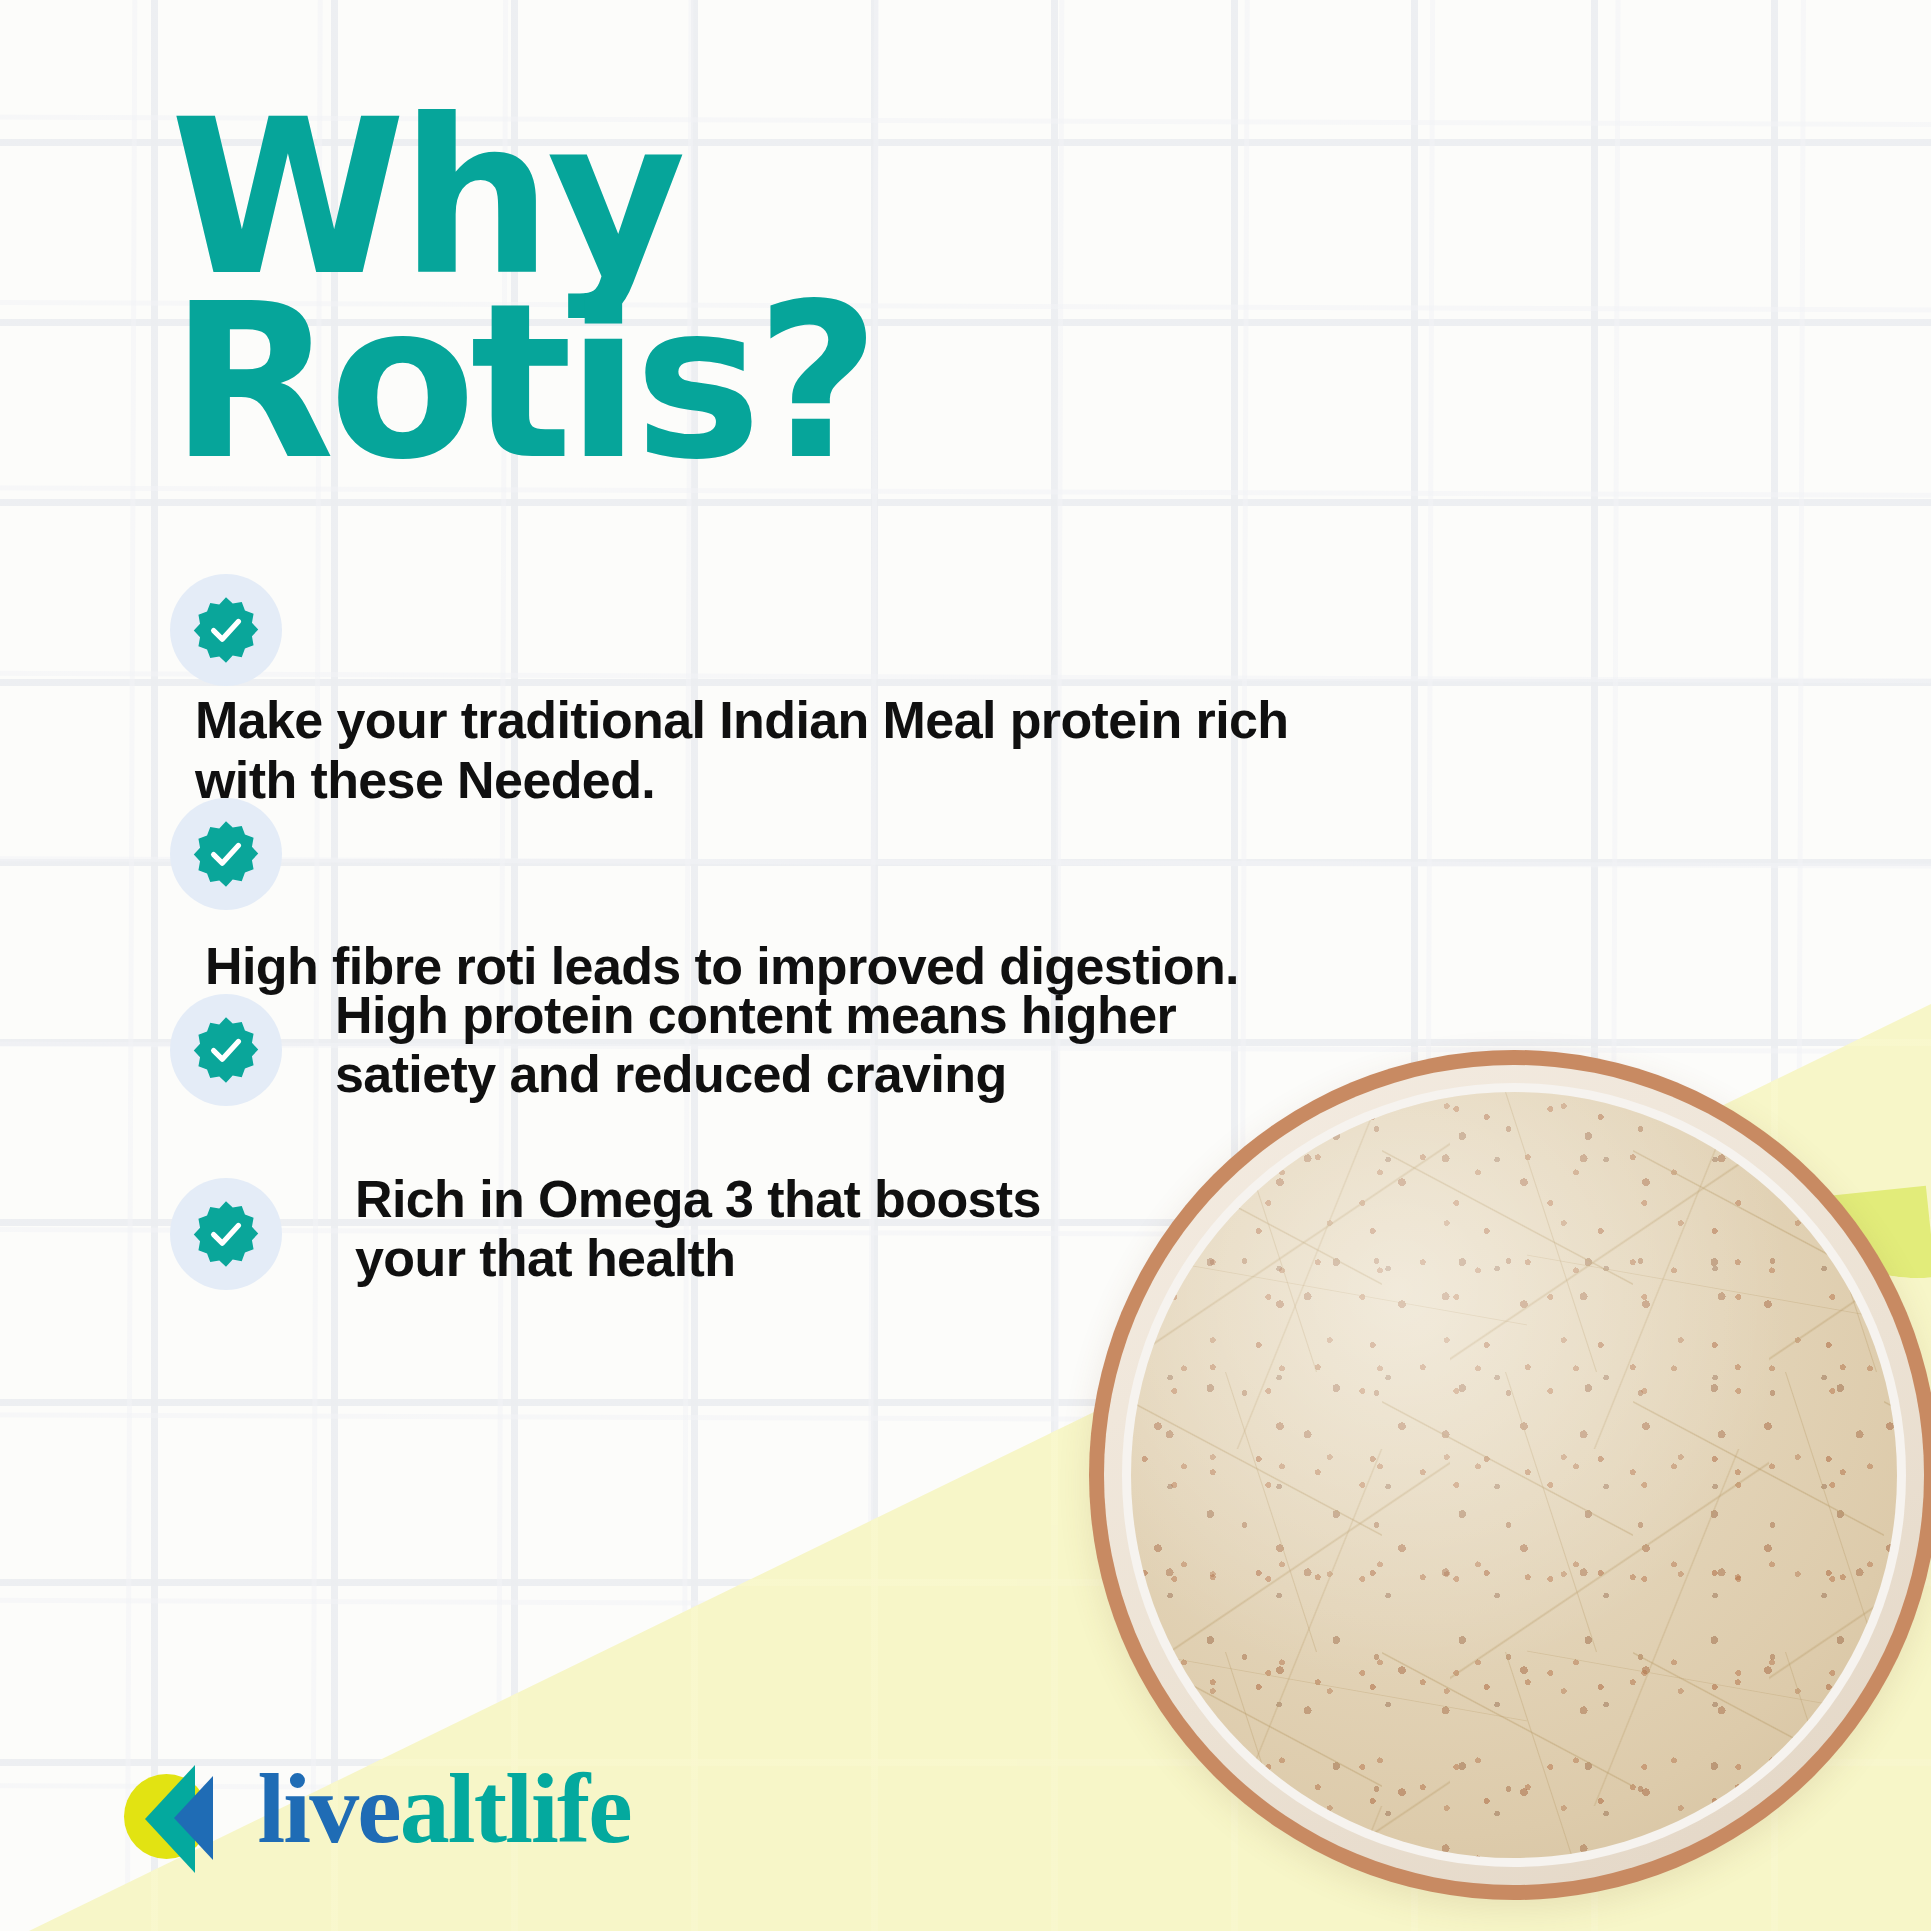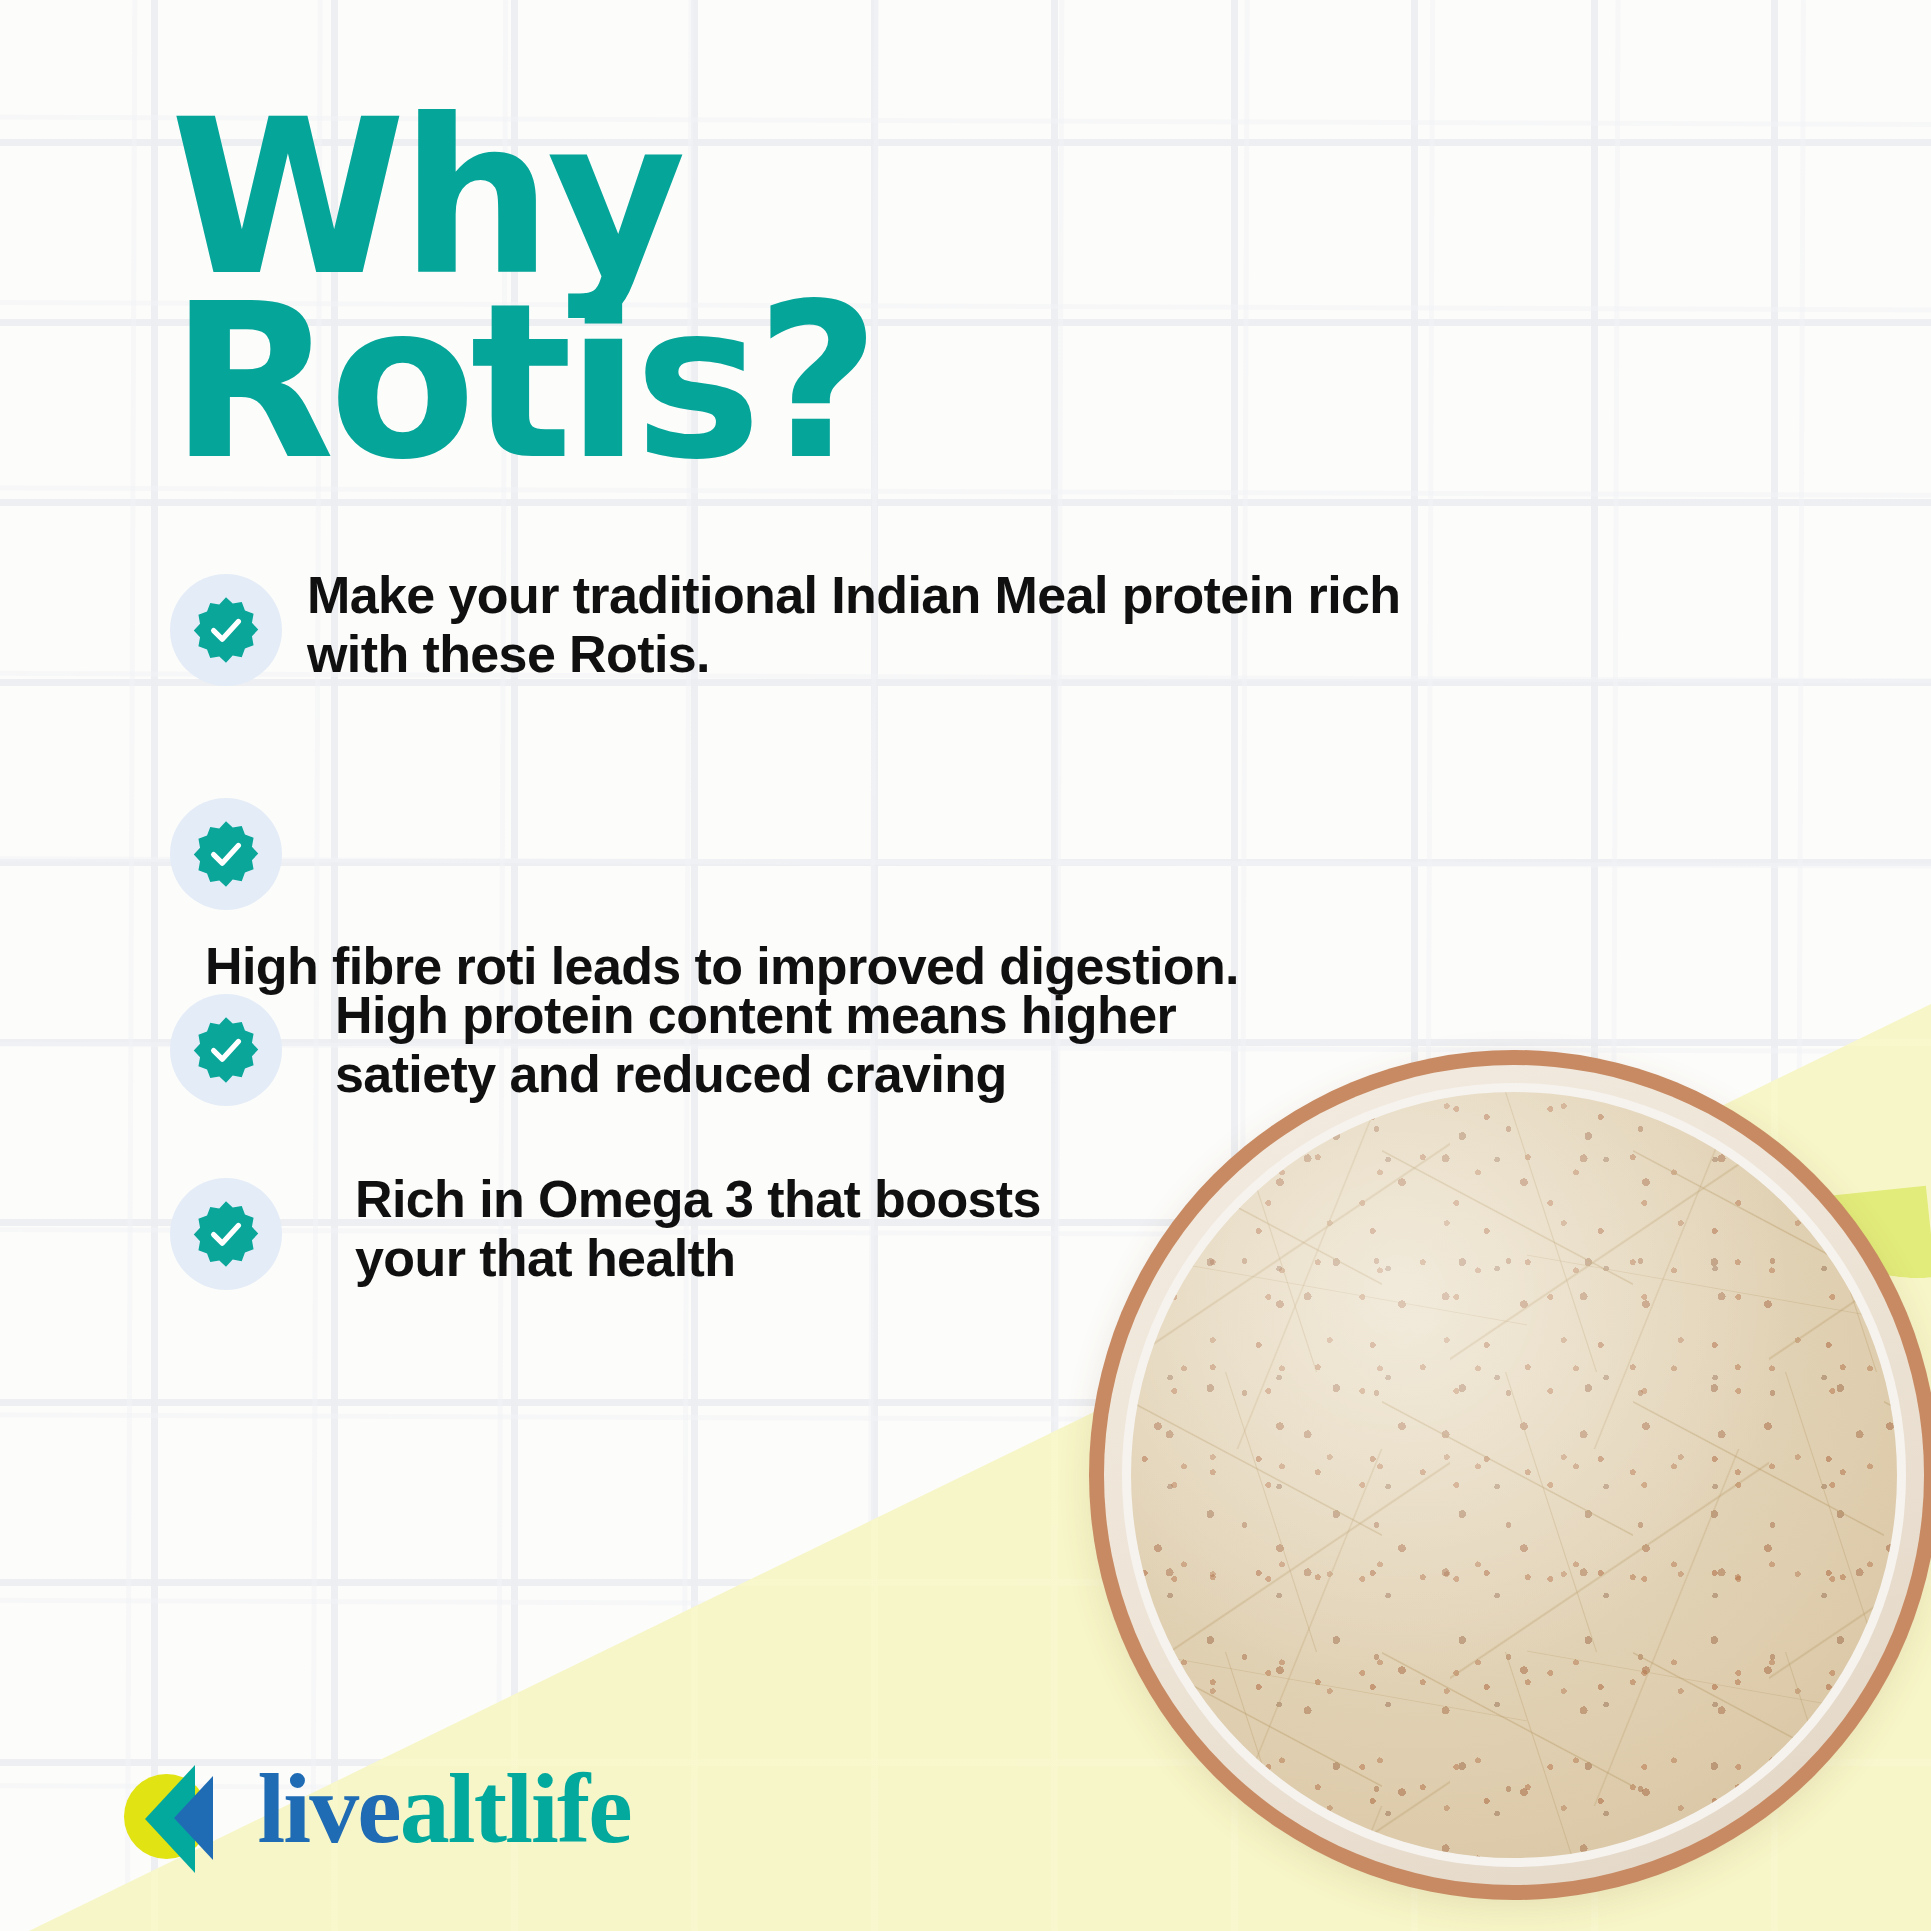--- a/index.html
+++ b/index.html
@@ -89,21 +89,21 @@
     top: 560px;
     width: 1381px;
   }
   .bullet-row {
     position: absolute;
     display: flex;
     align-items: flex-start;
     left: 0;
     width: 1381px;
   }
-  .bullet-row.r0 { top: 0px; }
+  .bullet-row.r0 { top: 0px; flex-direction: column; }
   .bullet-row.r1 { top: 224px; flex-direction: column; }
   .bullet-row.r2 { top: 420px; gap: 28px; }
   .bullet-row.r3 { top: 604px; gap: 48px; }
 
   .badge-wrap {
     position: relative;
     flex: 0 0 auto;
     width: 112px;
     height: 112px;
     border-radius: 50%;
@@ -270,21 +270,21 @@
 
     <div class="bullet-row r0">
       <div class="badge-wrap">
         <svg class="badge" viewBox="0 0 48 48" aria-hidden="true">
           <path fill="#0aa69a" d="M24 1.6l4.6 4.3 6.2-1.1 2.2 5.9 5.9 2.2-1.1 6.2 4.3 4.6-4.3 4.6 1.1 6.2-5.9 2.2-2.2 5.9-6.2-1.1L24 46.4l-4.6-4.3-6.2 1.1-2.2-5.9-5.9-2.2 1.1-6.2L1.9 24.3l4.3-4.6-1.1-6.2 5.9-2.2 2.2-5.9 6.2 1.1z"></path>
           <path fill="none" stroke="#ffffff" stroke-width="3.6" stroke-linecap="round" stroke-linejoin="round" d="M15.5 24.4l5.9 5.9 11.1-12.1"></path>
         </svg>
       </div>
       <div class="bullet-text">
         <span>Make your traditional Indian Meal protein rich</span><br>
-        <span>with these Rotis.</span>
+        <span>with these Needed.</span>
       </div>
     </div>
 
     <div class="bullet-row r1">
       <div class="badge-wrap">
         <svg class="badge" viewBox="0 0 48 48" aria-hidden="true">
           <path fill="#0aa69a" d="M24 1.6l4.6 4.3 6.2-1.1 2.2 5.9 5.9 2.2-1.1 6.2 4.3 4.6-4.3 4.6 1.1 6.2-5.9 2.2-2.2 5.9-6.2-1.1L24 46.4l-4.6-4.3-6.2 1.1-2.2-5.9-5.9-2.2 1.1-6.2L1.9 24.3l4.3-4.6-1.1-6.2 5.9-2.2 2.2-5.9 6.2 1.1z"></path>
           <path fill="none" stroke="#ffffff" stroke-width="3.6" stroke-linecap="round" stroke-linejoin="round" d="M15.5 24.4l5.9 5.9 11.1-12.1"></path>
         </svg>
       </div>

